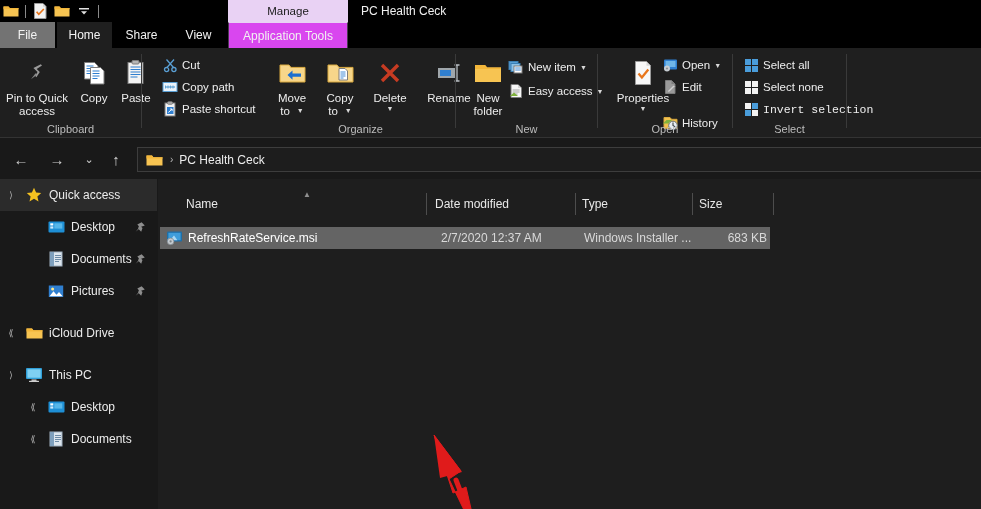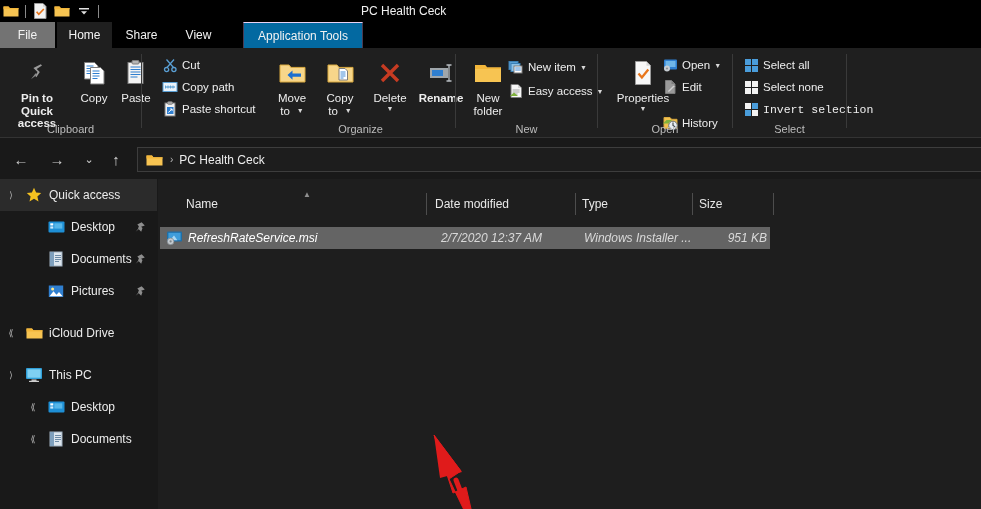--- a/index.html
+++ b/index.html
@@ -41,21 +41,21 @@
   .tab {
     position: absolute; top: 0; height: 26px;
     display: flex; align-items: center; justify-content: center;
     font-size: 12px; color: #f2f2f2; cursor: default;
   }
   .tab.file { left: 0; width: 55px; background: #737373; }
   .tab.home { left: 57px; width: 55px; background: #1f1f1f; }
   .tab.share { left: 114px; width: 55px; }
   .tab.view { left: 171px; width: 55px; }
   .tab.apptools {
-    left: 243px; width: 120px; background: #0369a1;
+    left: 228px; width: 120px; background: #d946ef;
     border-top: 1px solid #e9d2f4;
     border-left: 1px solid #4a3a52; border-right: 1px solid #4a3a52;
   }
 
   
   .ribbon {
     position: absolute; left: 0; top: 48px; width: 981px; height: 90px;
     background: #1f1f1f;
     border-bottom: 1px solid #333333;
   }
@@ -132,21 +132,21 @@
   }
   .coldiv { position: absolute; top: 3px; width: 1px; height: 22px; background: #4d4d4d; }
   .sortmark {
     position: absolute; top: 1px; font-size: 8px; color: #8f8f8f; line-height: 8px;
   }
 
   .filerow {
     position: absolute; left: 2px; top: 48px; width: 610px; height: 22px;
     background: #646464; display: flex; align-items: center; cursor: default;
   }
-  .fr-cell { position: absolute; top: 0; height: 22px; display: flex; align-items: center; font-size: 12px; font-style: italic; }
+  .fr-cell { position: absolute; top: 0; height: 22px; display: flex; align-items: center; font-size: 12px; }
   .fr-cell.num { justify-content: flex-end; }
   .fr-name { color: #ffffff; }
   .fr-meta { color: #d9d9d9; }
 
   
   .annot { position: absolute; left: 158px; top: 179px; width: 823px; height: 330px; pointer-events: none; }
 
   
   svg { display: block; }
 </style>
@@ -183,20 +183,23 @@
         <svg width="14" height="12" viewBox="0 0 14 12">
           <rect x="2" y="3" width="10" height="1.5" fill="#e2e2e2"></rect>
           <path d="M4 6.2h6L7 9.6z" fill="#e2e2e2"></path>
         </svg>
       </div>
       <div class="qat-sep">
           <i></i>
         </div>
     </div>
 
+    <div class="manage-tab">
+      <span>Manage</span>
+    </div>
 
     <div class="win-title">
       <span>PC Health Ceck</span>
     </div>
   </div>
 
   <div class="tabstrip">
     <div class="tab file">
       <span>File</span>
     </div>
@@ -210,21 +213,21 @@
       <span>View</span>
     </div>
     <div class="tab apptools">
       <span>Application Tools</span>
     </div>
   </div>
 
   <div class="ribbon">
 
     <div class="rgroup" style="left:0; width:141px;">
-      <div class="bigbtn" style="left:6px; width:62px;font-weight:bold;">
+      <div class="bigbtn" style="left:6px; width:62px;">
         <span class="bico">
           <svg width="26" height="26" viewBox="0 0 26 26">
             <path d="M16.8 4.3l1.2 1.2-5.3 3.4 3.1 3.1-3.4 5.3-1.2-1.2 2.3-4.1-4.1-4.1z" fill="#9a9a9a"></path>
             <path d="M11.6 13.3l-4.6 6 6-4.6z" fill="#8a8a8a"></path>
           </svg>
         </span>
         <span class="blabel">Pin to Quick</span>
         <span>access</span>
       </div>
 
@@ -319,21 +322,21 @@
       <div class="bigbtn" style="left:100px; width:48px;">
         <span class="bico">
           <svg width="26" height="26" viewBox="0 0 26 26">
             <path d="M5 5l16 16M21 5L5 21" stroke="#c63b22" stroke-width="3.4" fill="none"></path>
           </svg>
         </span>
         <span class="blabel">Delete</span>
         <span class="caret-dn">▼</span>
       </div>
 
-      <div class="bigbtn" style="left:148px; width:54px;font-weight:bold;">
+      <div class="bigbtn" style="left:156px; width:54px;">
         <span class="bico">
           <svg width="30" height="22" viewBox="0 0 30 22">
             <rect x="4" y="6" width="18" height="10" fill="#9fa6ab"></rect>
             <rect x="6" y="8" width="11" height="6" fill="#2f7fd0"></rect>
             <path d="M23 3v16M20.5 3h5M20.5 19h5" stroke="#b9bfc4" stroke-width="1.3"></path>
           </svg>
         </span>
         <span class="blabel">Rename</span>
       </div>
       <div class="glabel">Organize</div>
@@ -648,21 +651,21 @@
           <rect x="1" y="1.5" width="15" height="10" rx="1" fill="#1e6fa8"></rect>
           <rect x="2.4" y="2.8" width="12.2" height="7.4" fill="#3f9ddb"></rect>
           <path d="M4 10.2l4-4.6 3.4 4.6z" fill="#a8d8f5"></path>
           <circle cx="4.6" cy="11.4" r="3.3" fill="#c6ccd1" stroke="#7c8489" stroke-width="0.7"></circle>
           <circle cx="4.6" cy="11.4" r="1.1" fill="#7c8489"></circle>
         </svg>
       </div>
       <div class="fr-cell fr-name" style="left:28px; width:240px;">RefreshRateService.msi</div>
       <div class="fr-cell fr-meta" style="left:281px; width:140px;">2/7/2020 12:37 AM</div>
       <div class="fr-cell fr-meta" style="left:424px; width:110px;">Windows Installer ...</div>
-      <div class="fr-cell fr-meta num" style="left:531px; width:76px;">951 KB</div>
+      <div class="fr-cell fr-meta num" style="left:531px; width:76px;">683 KB</div>
     </div>
 
     <svg class="annot" viewBox="0 0 823 330">
       <path d="M118 77 L145 113 L133 121 L162 181 L150 129 L137 135 Z" fill="#e01b1b" stroke="#e01b1b" stroke-width="1"></path>
       <path d="M140 122 L163 182" stroke="#e01b1b" stroke-width="5" stroke-linecap="round"></path>
       <path d="M118 77 L146 114 L124 120 Z" fill="#e01b1b"></path>
     </svg>
   </div>
 </div>
 

